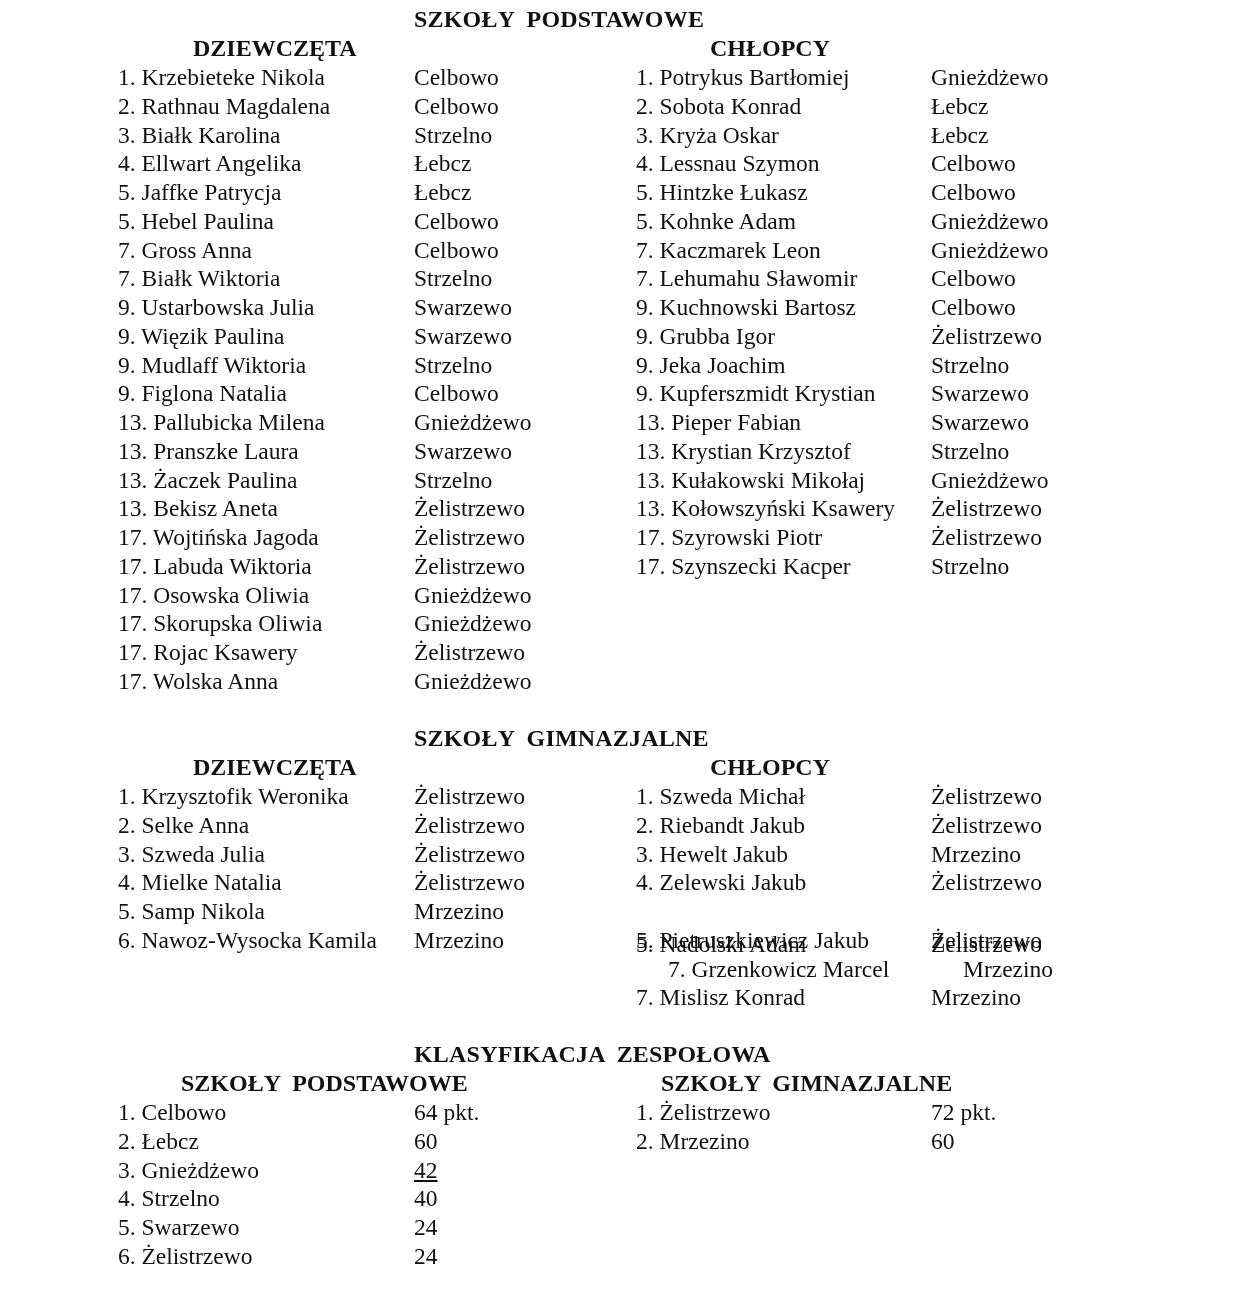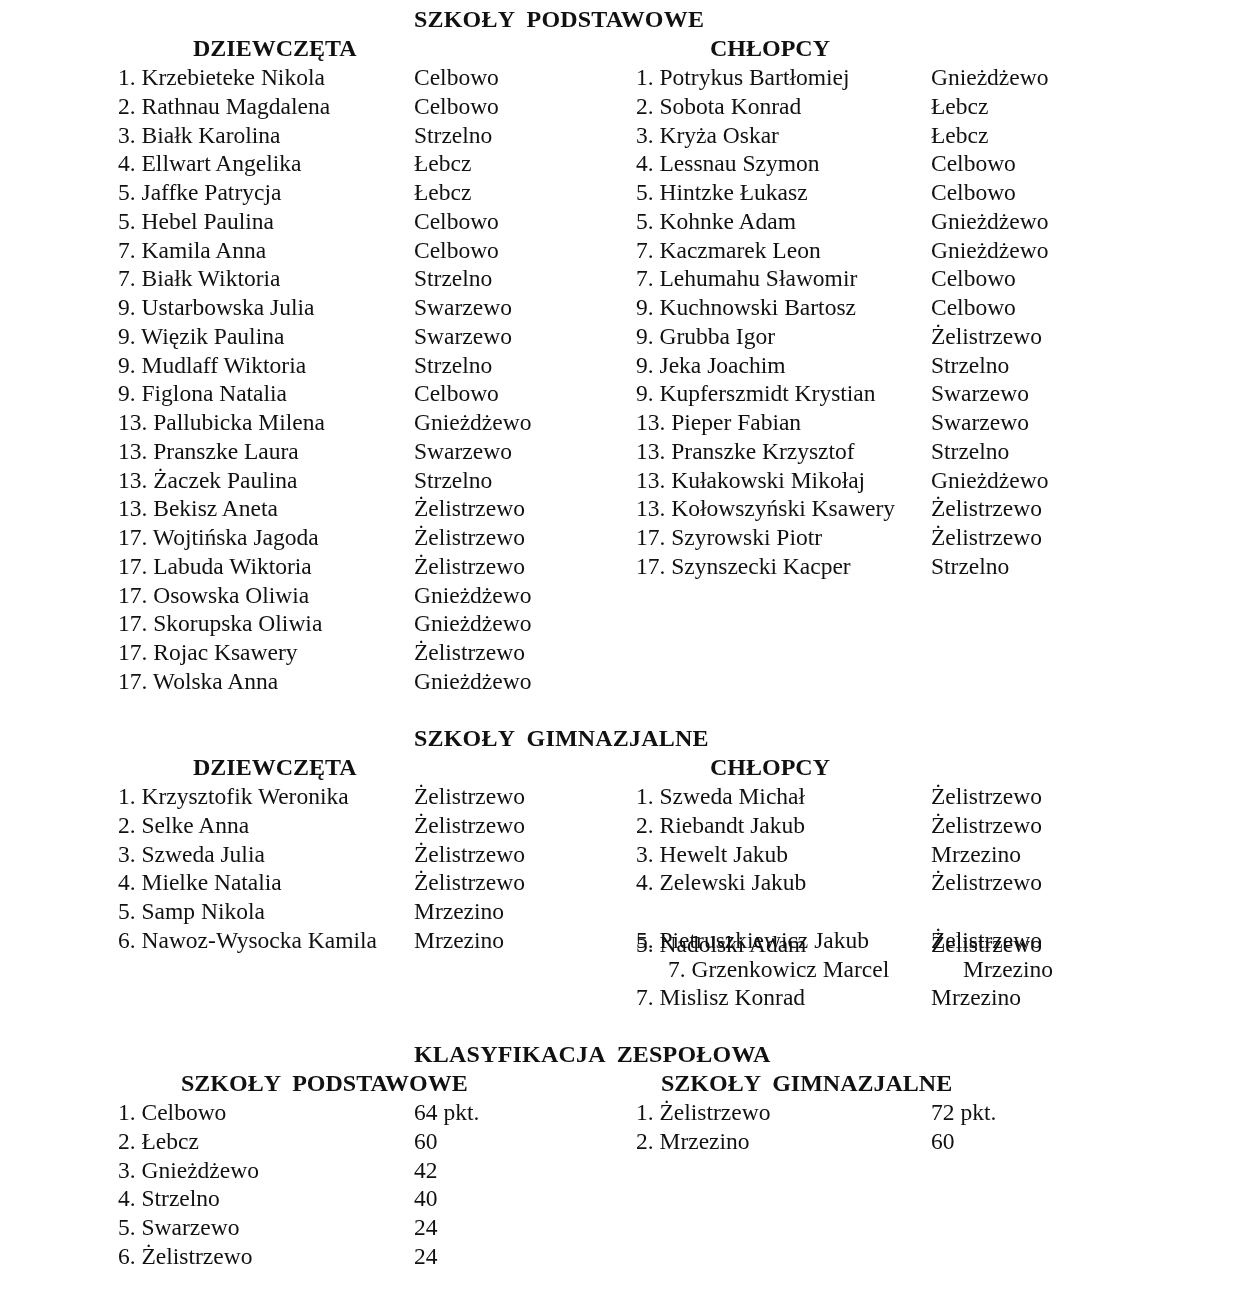--- a/index.html
+++ b/index.html
@@ -79,21 +79,21 @@
   </div>
 <div class="row" style="left: 118px; top: 178px; width: 496px;">
     <span class="name"><span>5.</span> <span>Jaffke Patrycja</span></span>
     <span class="town" style="left: 296px;">Łebcz</span>
   </div>
 <div class="row" style="left: 118px; top: 206.75px; width: 496px;">
     <span class="name"><span>5.</span> <span>Hebel Paulina</span></span>
     <span class="town" style="left: 296px;">Celbowo</span>
   </div>
 <div class="row" style="left: 118px; top: 235.5px; width: 496px;">
-    <span class="name"><span>7.</span> <span>Kamila Anna</span></span>
+    <span class="name"><span>7.</span> <span>Gross Anna</span></span>
     <span class="town" style="left: 296px;">Celbowo</span>
   </div>
 <div class="row" style="left: 118px; top: 264.25px; width: 496px;">
     <span class="name"><span>7.</span> <span>Białk Wiktoria</span></span>
     <span class="town" style="left: 296px;">Strzelno</span>
   </div>
 <div class="row" style="left: 118px; top: 293px; width: 496px;">
     <span class="name"><span>9.</span> <span>Ustarbowska Julia</span></span>
     <span class="town" style="left: 296px;">Swarzewo</span>
   </div>
@@ -195,21 +195,21 @@
   </div>
 <div class="row" style="left: 636px; top: 379.25px; width: 495px;">
     <span class="name"><span>9.</span> <span>Kupferszmidt Krystian</span></span>
     <span class="town" style="left: 295px;">Swarzewo</span>
   </div>
 <div class="row" style="left: 636px; top: 408px; width: 495px;">
     <span class="name"><span>13.</span> <span>Pieper Fabian</span></span>
     <span class="town" style="left: 295px;">Swarzewo</span>
   </div>
 <div class="row" style="left: 636px; top: 436.75px; width: 495px;">
-    <span class="name"><span>13.</span> <span>Pranszke Krzysztof</span></span>
+    <span class="name"><span>13.</span> <span>Krystian Krzysztof</span></span>
     <span class="town" style="left: 295px;">Strzelno</span>
   </div>
 <div class="row" style="left: 636px; top: 465.5px; width: 495px;">
     <span class="name"><span>13.</span> <span>Kułakowski Mikołaj</span></span>
     <span class="town" style="left: 295px;">Gnieżdżewo</span>
   </div>
 <div class="row" style="left: 636px; top: 494.25px; width: 495px;">
     <span class="name"><span>13.</span> <span>Kołowszyński Ksawery</span></span>
     <span class="town" style="left: 295px;">Żelistrzewo</span>
   </div>
@@ -280,21 +280,21 @@
 <div class="row" style="left: 118px; top: 1098px; width: 496px;">
     <span class="name"><span>1.</span> <span>Celbowo</span></span>
     <span class="town" style="left: 296px;">64 pkt.</span>
   </div>
 <div class="row" style="left: 118px; top: 1126.75px; width: 496px;">
     <span class="name"><span>2.</span> <span>Łebcz</span></span>
     <span class="town" style="left: 296px;">60</span>
   </div>
 <div class="row" style="left: 118px; top: 1155.5px; width: 496px;">
     <span class="name"><span>3.</span> <span>Gnieżdżewo</span></span>
-    <span class="town" style="left: 296px;">42</span>
+    <span class="town" style="left: 296px; text-decoration: underline;">42</span>
   </div>
 <div class="row" style="left: 118px; top: 1184.25px; width: 496px;">
     <span class="name"><span>4.</span> <span>Strzelno</span></span>
     <span class="town" style="left: 296px;">40</span>
   </div>
 <div class="row" style="left: 118px; top: 1213px; width: 496px;">
     <span class="name"><span>5.</span> <span>Swarzewo</span></span>
     <span class="town" style="left: 296px;">24</span>
   </div>
 <div class="row" style="left: 118px; top: 1241.75px; width: 496px;">

